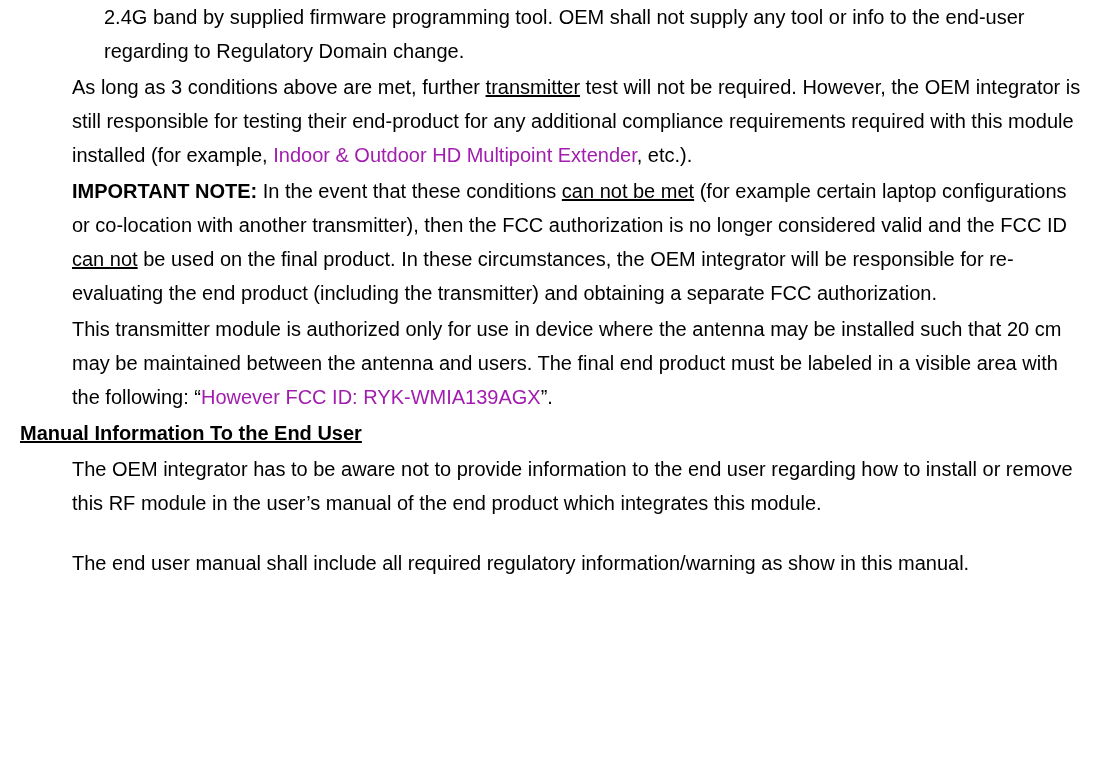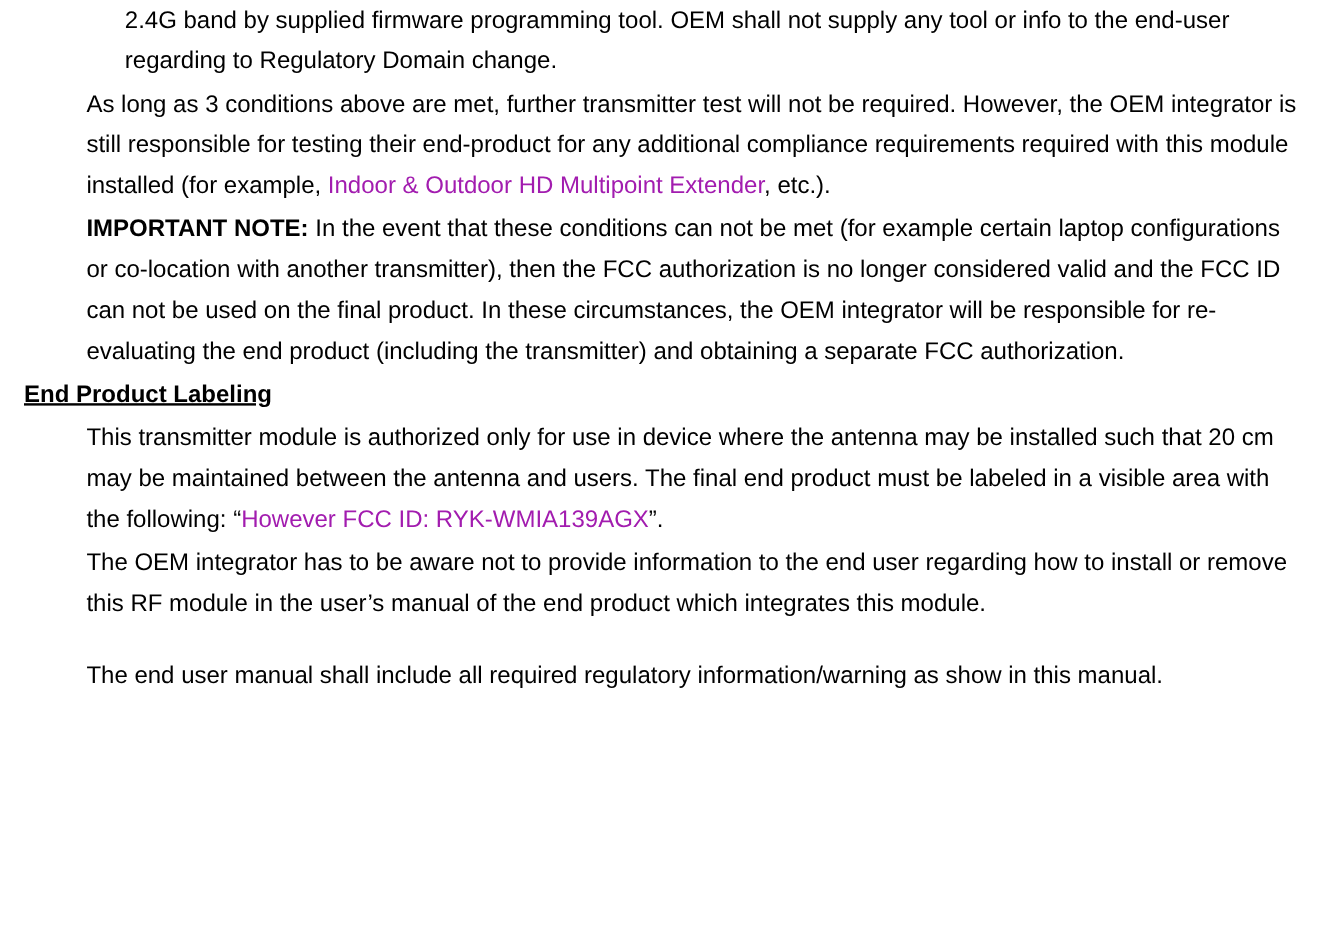--- a/index.html
+++ b/index.html
@@ -28,20 +28,21 @@
       margin-top: 2px;
       margin-bottom: 2px;
     }
     .red {
       color: #a21caf;
     }
     .bold {
       font-weight: bold;
     }
     .underline {
+      text-decoration: underline;
       text-align: center;
     }
     p {
       margin: 0 0 2px 0;
     }
     .para-gap {
       margin-top: 26px;
     }
   </style>
 </head>
@@ -54,26 +55,26 @@
   </p>
 
   <p class="indent-1">
     <span>As long as 3 conditions above are met, further </span><span class="underline">transmitter</span><span> test will not be required. However, the OEM integrator is still responsible for testing their end-product for any additional compliance requirements required with this module installed (for example, </span><span class="red">Indoor &amp; Outdoor HD Multipoint Extender</span><span>, etc.).</span>
   </p>
 
   <p class="indent-1">
     <span class="bold">IMPORTANT NOTE:</span><span> In the event that these conditions </span><span class="underline">can not be met</span><span> (for example certain laptop configurations or co-location with another transmitter), then the FCC authorization is no longer considered valid and the FCC ID </span><span class="underline">can not</span><span> be used on the final product. In these circumstances, the OEM integrator will be responsible for re-evaluating the end product (including the transmitter) and obtaining a separate FCC authorization.</span>
   </p>
 
-  <p class="heading">End Product Labeling</p>
 
   <p class="indent-1">
     <span>This transmitter module is authorized only for use in device where the antenna may be installed such that 20 cm may be maintained between the antenna and users. The final end product must be labeled in a visible area with the following: “</span><span class="red">However FCC ID: RYK-WMIA139AGX</span><span>”.</span>
   </p>
 
+  <p class="heading">Manual Information To the End User</p>
 
   <p class="indent-1">
     <span>The OEM integrator has to be aware not to provide information to the end user regarding how to install or remove this RF module in the user’s manual of the end product which integrates this module.</span>
   </p>
 
   <p class="indent-1 para-gap">
     <span>The end user manual shall include all required regulatory information/warning as show in this manual.</span>
   </p>
 
 </div>

